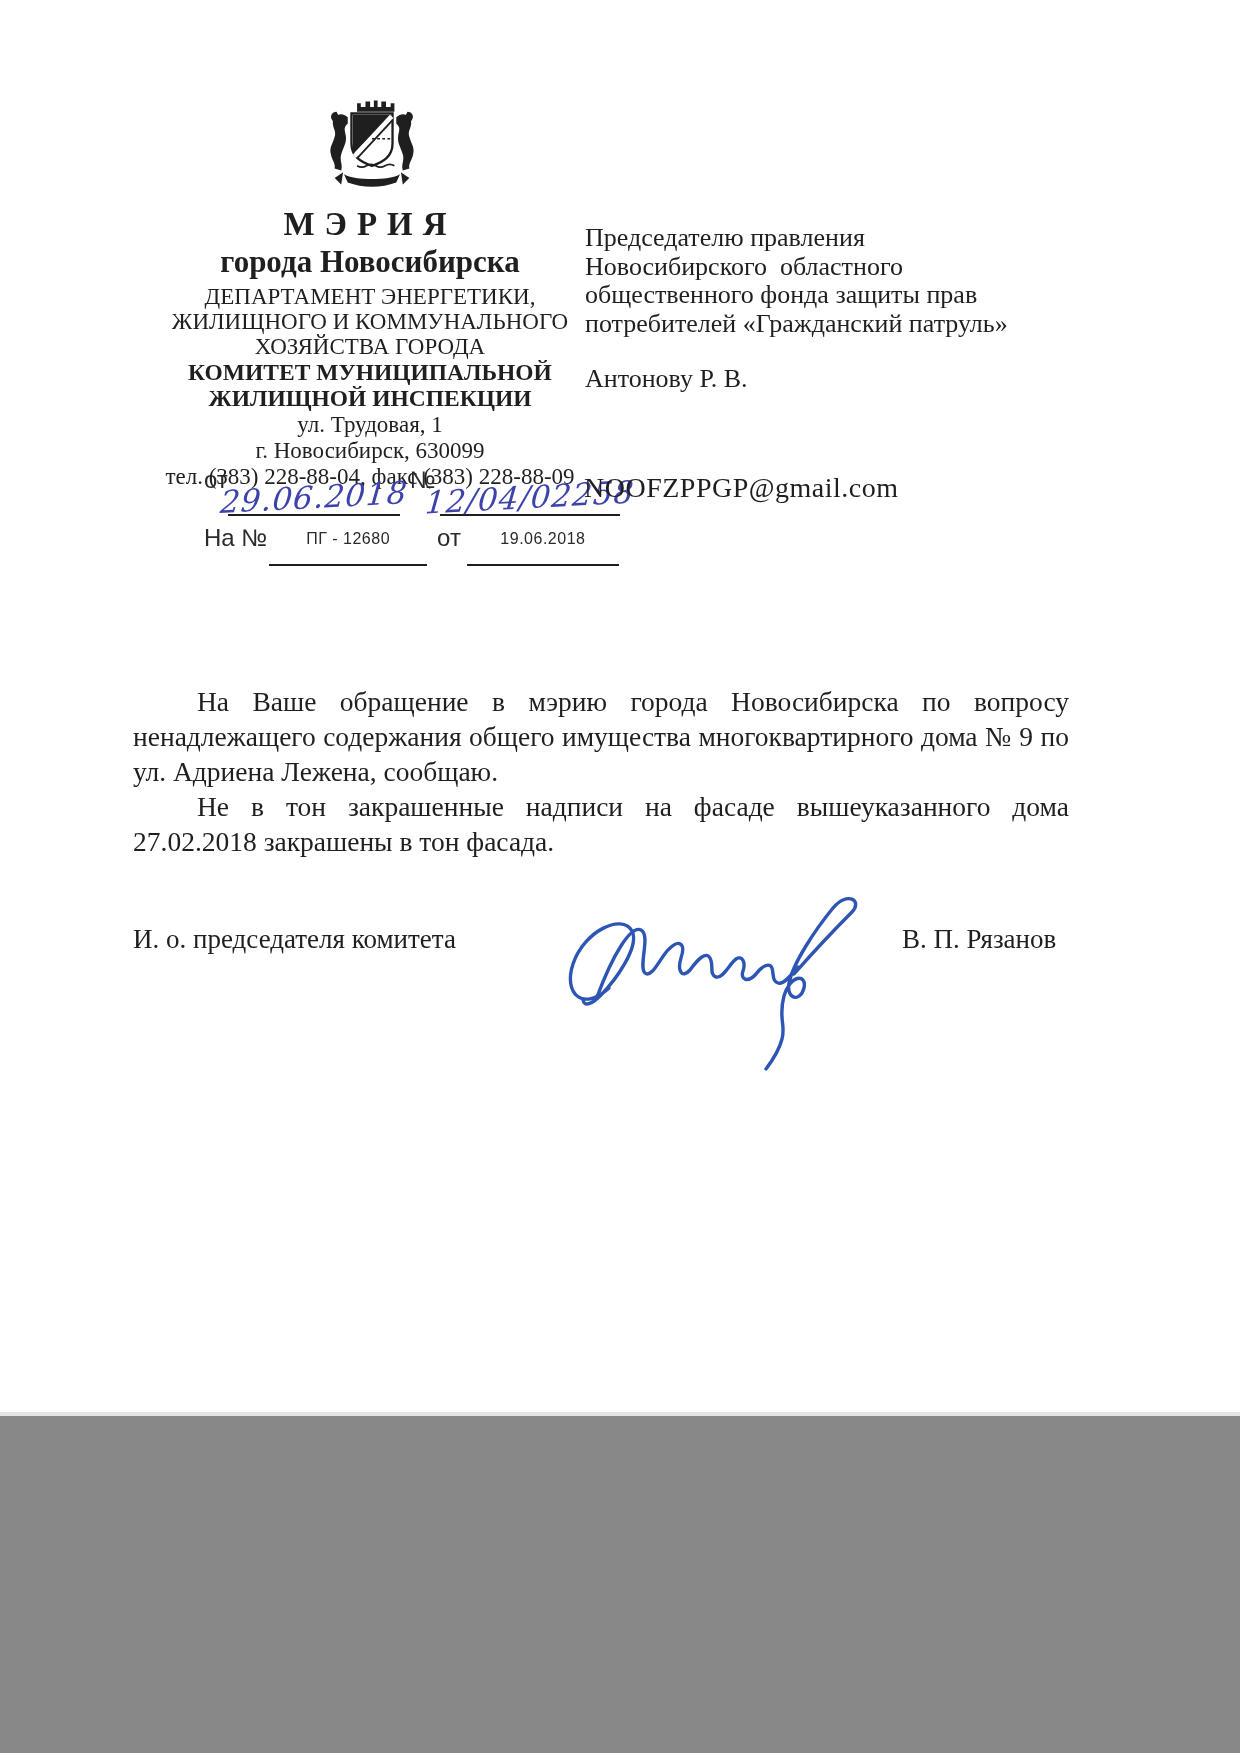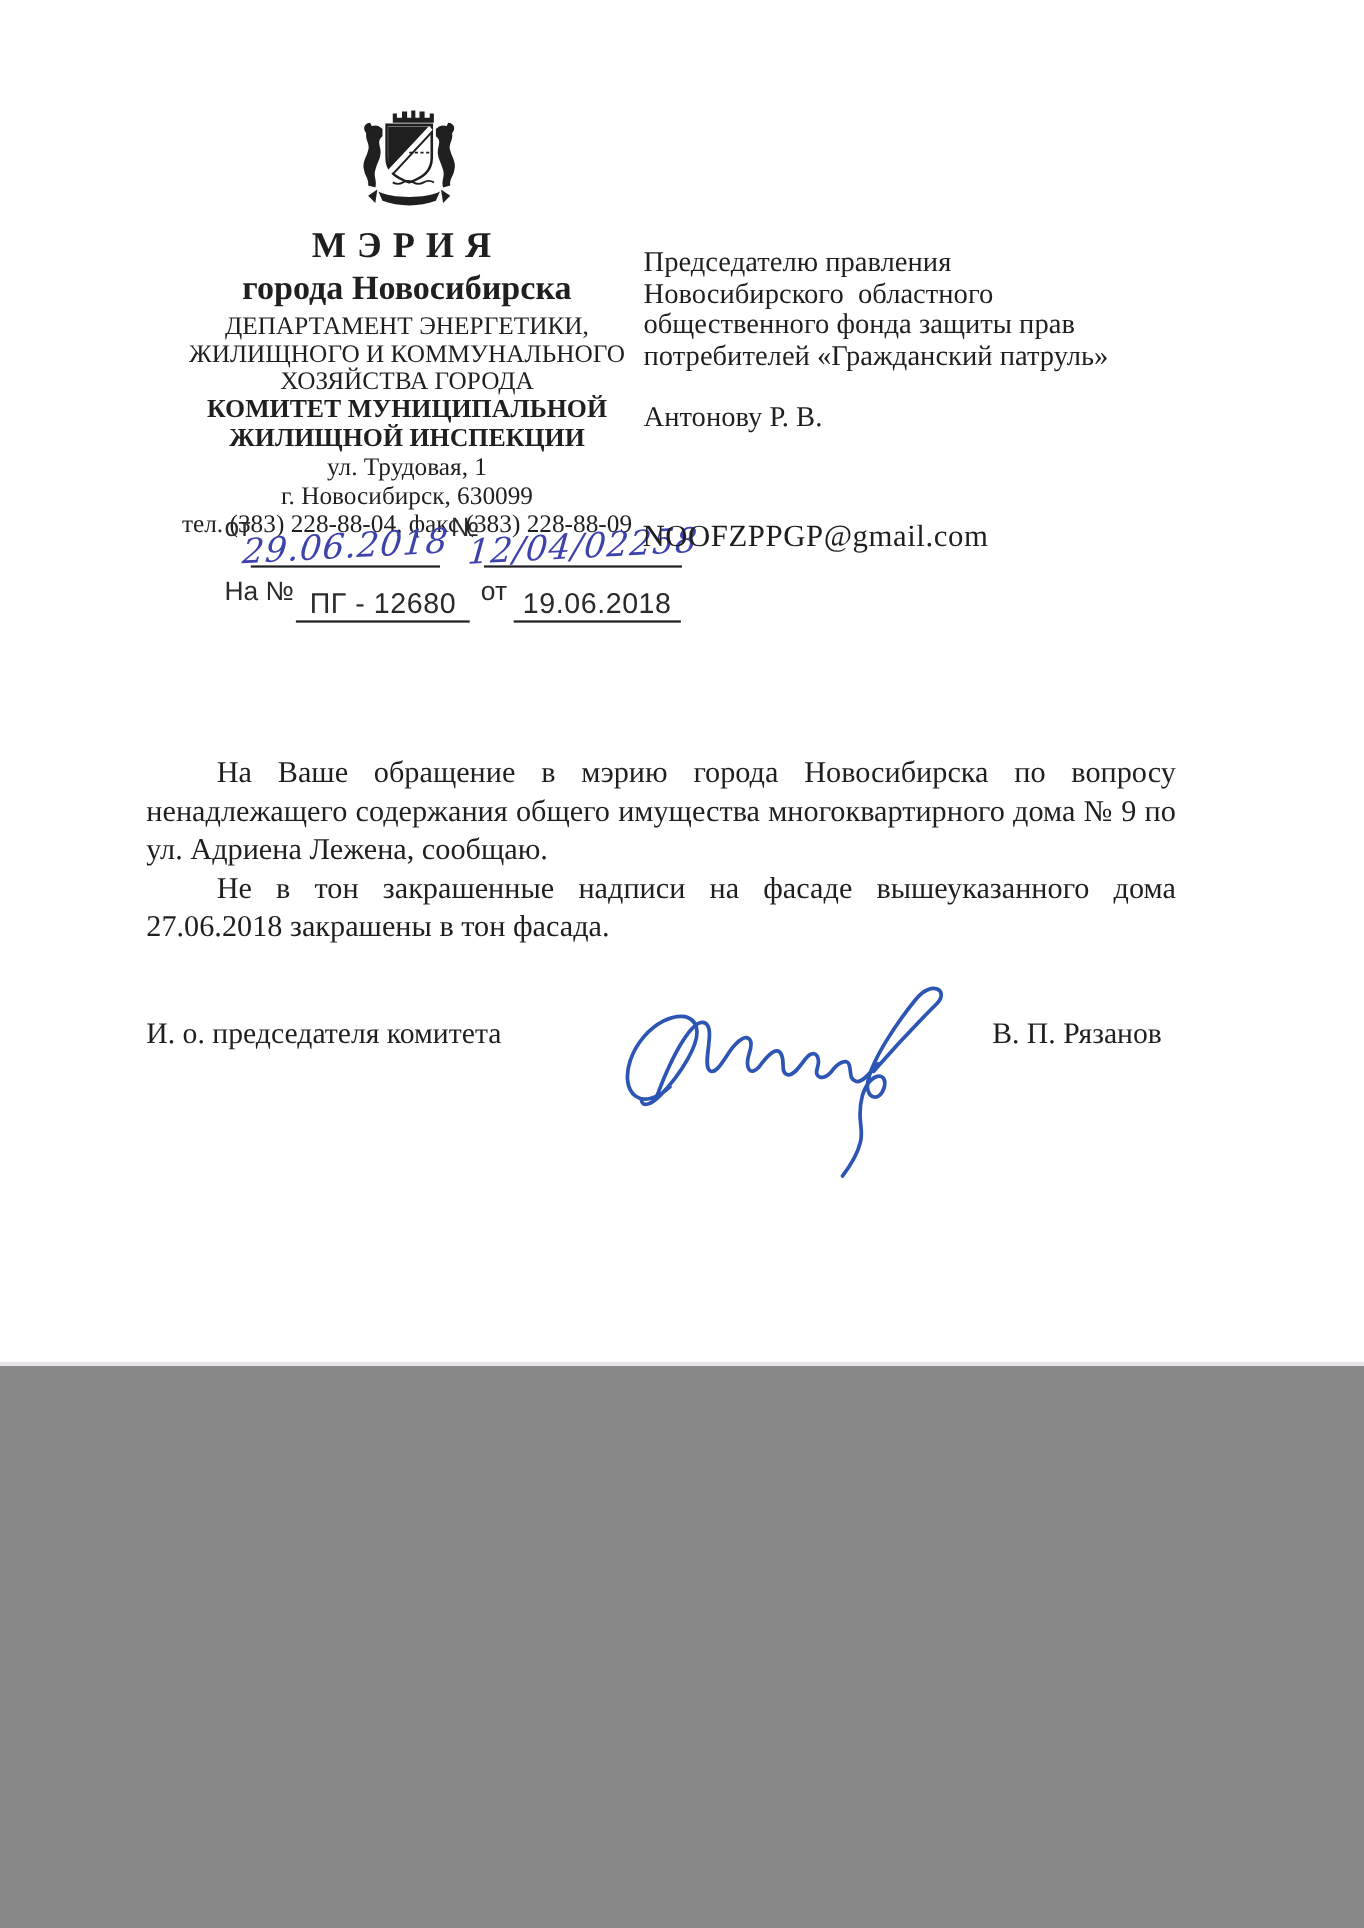--- a/index.html
+++ b/index.html
@@ -1,18 +1,18 @@
 <!DOCTYPE html>
 <html><head>
 <meta charset="utf-8">
 <style>
   html,body{margin:0;padding:0;background:#888;}
   .page{
     position:relative;
-    width:1240px;height:1242px;
+    width:1240px;height:1416px;
     margin:0 auto;
     background:#ffffff;
     font-family:"Liberation Serif", serif;
     color:#1f1f1f;
     overflow:hidden;
   }
   
   .emblem{position:absolute;left:316px;top:94px;width:112px;height:110px;}
   
   .letterhead{position:absolute;left:128px;top:206px;width:484px;text-align:center;}
@@ -40,21 +40,21 @@
   .seg-reply-num{width:158px;margin-left:2px;}
   .seg-reply-date{width:152px;margin-left:6px;}
   .lbl{white-space:nowrap;padding-bottom:2px;}
   .lbl-no{margin-left:10px;padding-bottom:2px;}
   .hw{
     font-family:"DejaVu Serif", serif;font-style:italic;
     color:#3e43ab;font-size:31px;line-height:28px;letter-spacing:1px;
     transform:rotate(-3deg) skewX(-8deg) translateY(-3px);
     white-space:nowrap;
   }
-  .reply-val{font-size:26px;padding-bottom:0;letter-spacing:0.5px;}
+  .reply-val{font-size:16px;padding-bottom:16px;letter-spacing:0.5px;}
   
   .recipient{position:absolute;left:585px;top:224px;width:460px;font-size:26px;line-height:28.5px;}
   .recipient-line{white-space:pre-wrap;}
   .recipient-name{margin-top:27px;}
   .recipient-email{position:absolute;left:584px;top:472px;font-size:28px;letter-spacing:0.5px;}
   
   .body-text{position:absolute;left:133px;top:684px;width:936px;}
   .body-text p{
     margin:0;font-size:27.5px;line-height:35px;
     text-align:justify;text-indent:64px;
@@ -139,21 +139,21 @@
     <div class="recipient-line">Председателю правления</div>
     <div class="recipient-line">Новосибирского  областного</div>
     <div class="recipient-line">общественного фонда защиты прав</div>
     <div class="recipient-line">потребителей «Гражданский патруль»</div>
     <div class="recipient-line recipient-name">Антонову Р. В.</div>
   </div>
   <div class="recipient-email">NOOFZPPGP@gmail.com</div>
 
   <div class="body-text">
     <p>На Ваше обращение в мэрию города Новосибирска по вопросу ненадлежащего содержания общего имущества многоквартирного дома № 9 по ул. Адриена Лежена, сообщаю.</p>
-    <p>Не в тон закрашенные надписи на фасаде вышеуказанного дома 27.06.2018 закрашены в тон фасада.</p>
+    <p>Не в тон закрашенные надписи на фасаде вышеуказанного дома 27.02.2018 закрашены в тон фасада.</p>
   </div>
 
   <div class="signer-position">И. о. председателя комитета</div>
 
   <div class="signature">
     <svg viewBox="0 0 334 205" width="334" height="205" xmlns="http://www.w3.org/2000/svg">
       <g fill="none" stroke="#2d55b4" stroke-width="3.4" stroke-linecap="round" stroke-linejoin="round">
         <path d="M66 118 C40 142 20 124 30 94 C41 61 79 43 89 61 C97 76 73 110 57 126 C49 134 41 137 40 130"></path>
         <path d="M54 127 C70 84 88 55 98 60 C108 65 95 97 102 103 C109 109 118 86 126 79 C136 69 143 73 138 88 C134 101 139 109 147 100 C155 89 163 81 167 88 C171 95 166 105 173 107 C180 109 187 93 193 89 C199 85 203 92 200 101 C197 110 205 113 213 104 C219 96 227 92 229 98 C231 105 229 111 235 113 C241 115 249 104 255 97"></path>
         <path d="M251 104 C273 79 299 52 309 42 C320 30 304 21 290 38 C272 60 250 93 246 113 C243 129 257 133 261 118 C264 103 247 105 241 126 C235 148 243 155 239 169 C236 181 229 191 223 199"></path>

